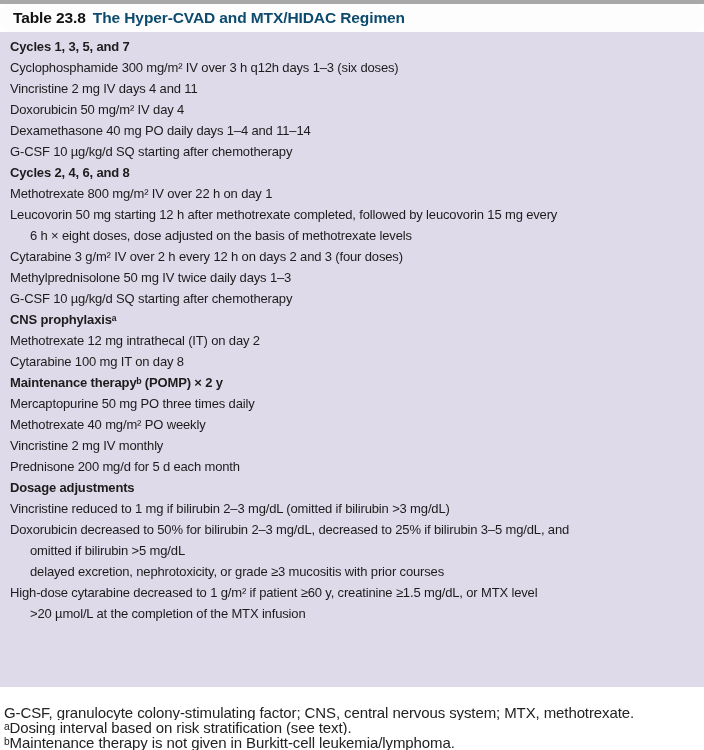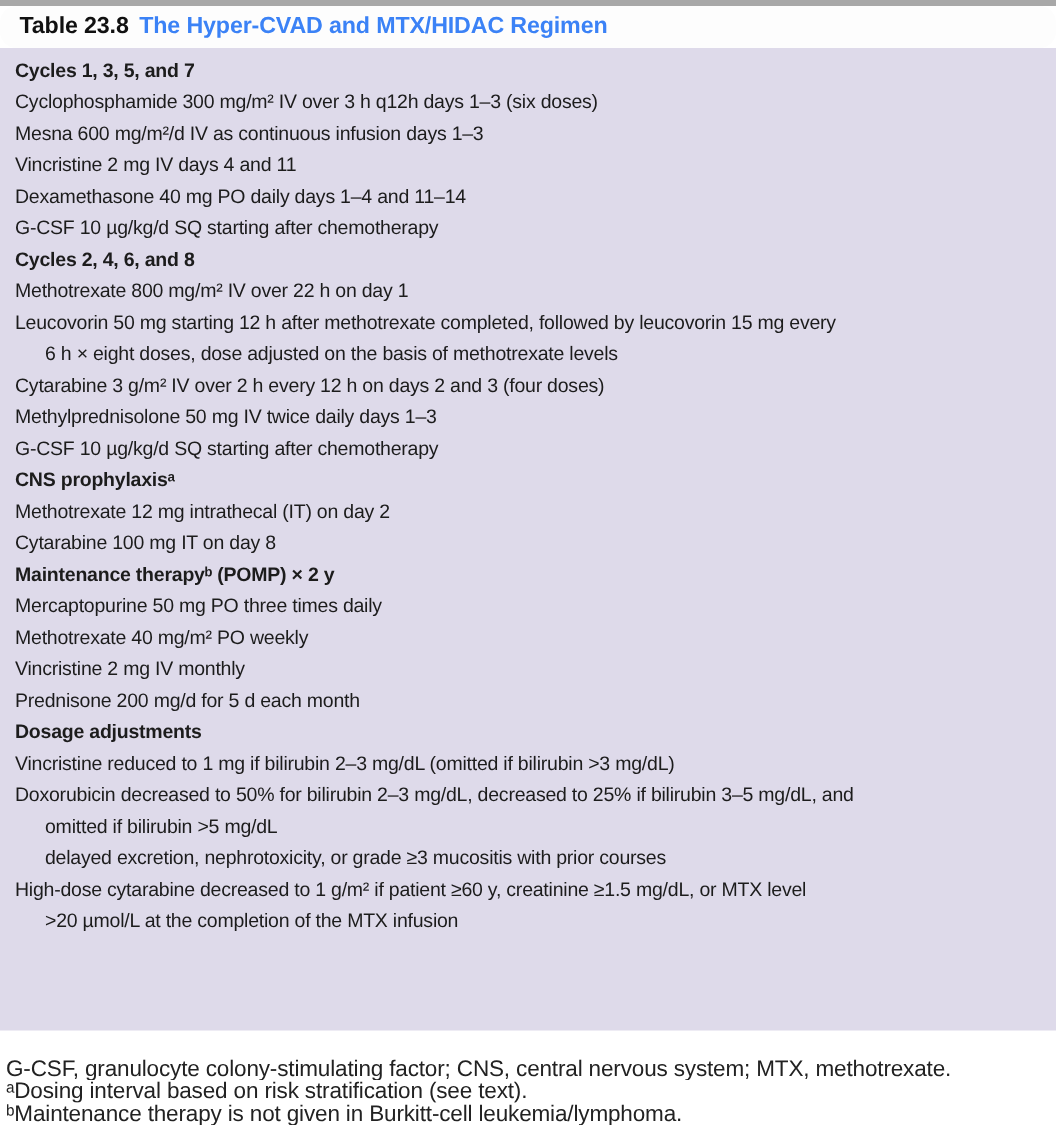--- a/index.html
+++ b/index.html
@@ -29,21 +29,21 @@
     font-weight: bold;
     letter-spacing: -0.1px;
     white-space: nowrap;
     border-radius: 11px;
   }
   .table-header .label {
     color: #111111;
     margin-right: 7px;
   }
   .table-header .title {
-    color: #3b82f6;
+    color: #0c4a6e;
   }
   .table-body {
     background: #dedaea;
     height: 655px;
     padding: 4px 8px 0 10px;
     box-sizing: border-box;
     overflow: hidden;
   }
   .row {
     height: 21px;
@@ -78,22 +78,22 @@
 
 <div class="page">
   <div class="table-box">
     <div class="table-header">
       <span class="label">Table 23.8</span>
       <span class="title">The Hyper-CVAD and MTX/HIDAC Regimen</span>
     </div>
     <div class="table-body" id="table-body">
         <div class="row bold">Cycles 1, 3, 5, and 7</div>
         <div class="row">Cyclophosphamide 300 mg/m² IV over 3 h q12h days 1–3 (six doses)</div>
-        <div class="row">Mesna 600 mg/m²/d IV as continuous infusion days 1–3</div>
         <div class="row">Vincristine 2 mg IV days 4 and 11</div>
+        <div class="row">Doxorubicin 50 mg/m² IV day 4</div>
         <div class="row">Dexamethasone 40 mg PO daily days 1–4 and 11–14</div>
         <div class="row">G-CSF 10 µg/kg/d SQ starting after chemotherapy</div>
         <div class="row bold">Cycles 2, 4, 6, and 8</div>
         <div class="row">Methotrexate 800 mg/m² IV over 22 h on day 1</div>
         <div class="row">Leucovorin 50 mg starting 12 h after methotrexate completed, followed by leucovorin 15 mg every</div>
         <div class="row indent">6 h × eight doses, dose adjusted on the basis of methotrexate levels</div>
         <div class="row">Cytarabine 3 g/m² IV over 2 h every 12 h on days 2 and 3 (four doses)</div>
         <div class="row">Methylprednisolone 50 mg IV twice daily days 1–3</div>
         <div class="row">G-CSF 10 µg/kg/d SQ starting after chemotherapy</div>
         <div class="row bold">CNS prophylaxisᵃ</div>

